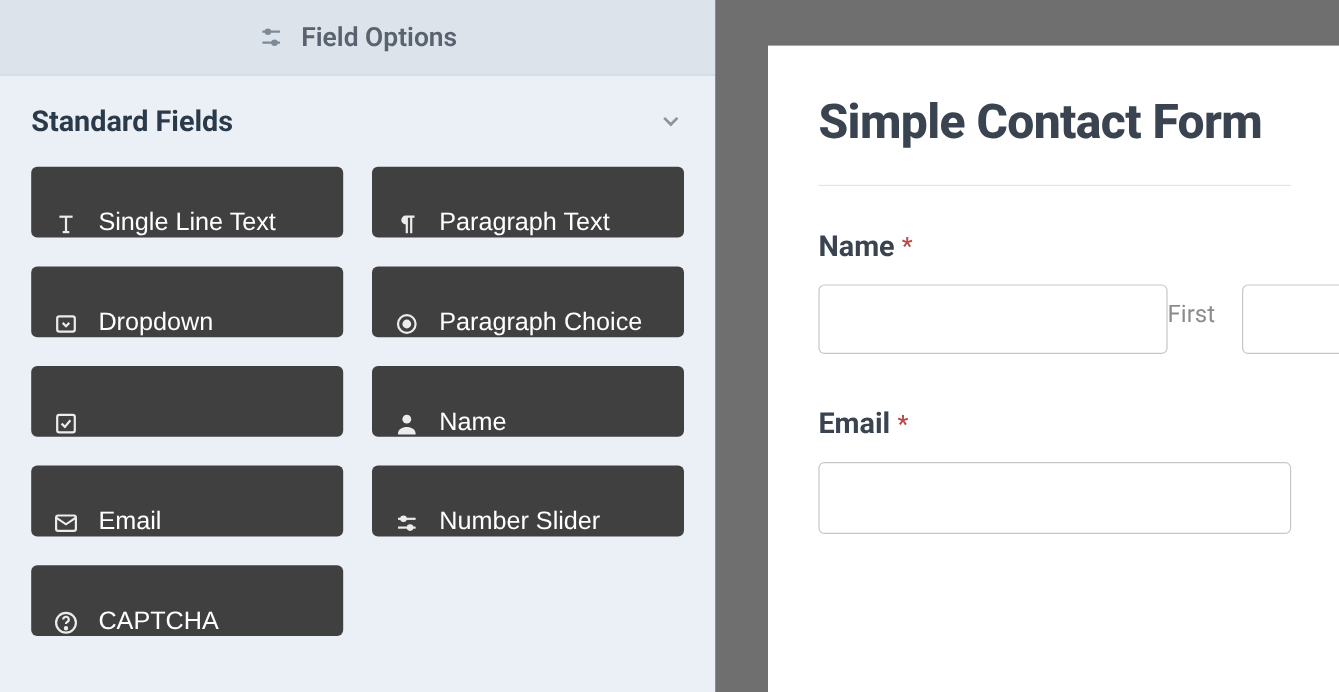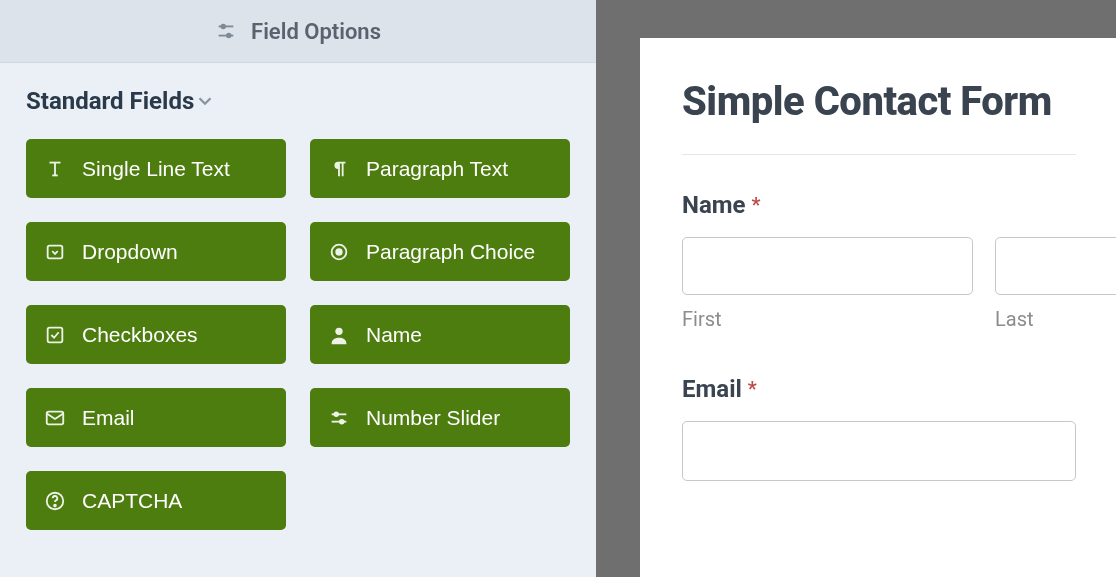--- a/index.html
+++ b/index.html
@@ -5,35 +5,35 @@
   * { box-sizing: border-box; margin: 0; padding: 0; }
   html, body { width: 1116px; height: 577px; overflow: hidden; font-family: -apple-system, BlinkMacSystemFont, "Segoe UI", Roboto, Helvetica, Arial, sans-serif; }
   .app { display: flex; width: 100%; height: 100%; }
   .sidebar { width: 596px; height: 100%; background: #eaf0f6; display: flex; flex-direction: column; }
   .tabs { display: flex; height: 63px; }
   .tab { flex: 1; display: flex; align-items: center; justify-content: center; gap: 14px; font-size: 22px; font-weight: 600; cursor: pointer; border-bottom: 1px solid #d0d9e2; }
   .tab.active { background: #eaf0f6; color: #2a3b4d; }
   .tab.inactive { background: #dce3ea; color: #59626e; }
   .tab .icon { width: 22px; height: 22px; display: inline-flex; align-items: center; justify-content: center; color: #7f8a98; }
   .section { padding: 24px 26px 0 26px; }
-  .section-header { display: flex; align-items: center; margin-bottom: 24px; }
+  .section-header { display: flex; align-items: center; justify-content: space-between; margin-bottom: 24px; }
   .section-title { font-size: 24px; font-weight: 700; color: #2b3a4a; }
   .chevron { width: 22px; height: 22px; color: #8894a0; }
   .field-grid { display: grid; grid-template-columns: 1fr 1fr; gap: 24px 24px; }
-  .field-btn { height: 59px; background: #4d7c0f; color: #fff; border-radius: 5px; display: flex; align-items: center; gap: 16px; padding: 0 18px; font-size: 21px; font-weight: 500; cursor: pointer; border: none; }
+  .field-btn { height: 59px; background: #404040; color: #fff; border-radius: 5px; display: flex; align-items: flex-end; gap: 16px; padding: 0 18px; font-size: 21px; font-weight: 500; cursor: pointer; border: none; }
   .field-btn .ficon { width: 22px; height: 22px; display: inline-flex; align-items: center; justify-content: center; opacity: .9; flex-shrink: 0; }
   .field-btn .ficon svg { width: 100%; height: 100%; }
   .preview-wrap { flex: 1; background: #6f6f6f; height: 100%; position: relative; }
   .form-card { position: absolute; left: 44px; top: 38px; right: 0; bottom: 0; background: #fff; padding: 42px 40px 40px 42px; }
   .form-title { font-size: 40px; line-height: 1.1; font-weight: 800; color: #3a4350; letter-spacing: -0.5px; margin-bottom: 30px; }
   .divider { border: none; border-top: 1px solid #e6e6e6; margin-bottom: 36px; }
   .form-label { font-size: 24px; font-weight: 700; color: #3a4350; display: flex; align-items: center; gap: 6px; margin-bottom: 18px; }
   .req { color: #b94a48; font-size: 20px; font-weight: 600; }
   .name-row { display: flex; gap: 22px; margin-bottom: 44px; }
-  .name-col { flex: 1; display: flex; flex-direction: column; }
+  .name-col { flex: 1; display: flex; flex-direction: row; }
   .text-input { height: 58px; border: 1px solid #c6c7c8; border-radius: 5px; background: #fff; padding: 0 12px; font-size: 20px; }
   .sublabel { margin-top: 12px; font-size: 20px; color: #8c8c8c; }
   .email-input { width: 100%; height: 60px; border: 1px solid #c6c7c8; border-radius: 5px; background: #fff; font-size: 20px; padding: 0 12px; }
 </style>
 </head>
 <body>
 
 <div class="app">
 
   <div class="sidebar">
@@ -103,21 +103,20 @@
           <span>Paragraph Choice</span>
         </button>
 
         <button class="field-btn">
           <span class="ficon">
             <svg viewBox="0 0 24 24" fill="none" stroke="currentColor" stroke-width="2">
                 <rect x="4" y="4" width="16" height="16" rx="2"></rect>
                 <polyline points="8 12 11 15 16 9"></polyline>
               </svg>
           </span>
-          <span>Checkboxes</span>
         </button>
 
 
         <button class="field-btn">
           <span class="ficon">
             <svg viewBox="0 0 24 24" fill="currentColor">
                 <circle cx="12" cy="8" r="4"></circle>
                 <path d="M4 21c0-4 4-6 8-6s8 2 8 6v1H4z"></path>
               </svg>
           </span>

